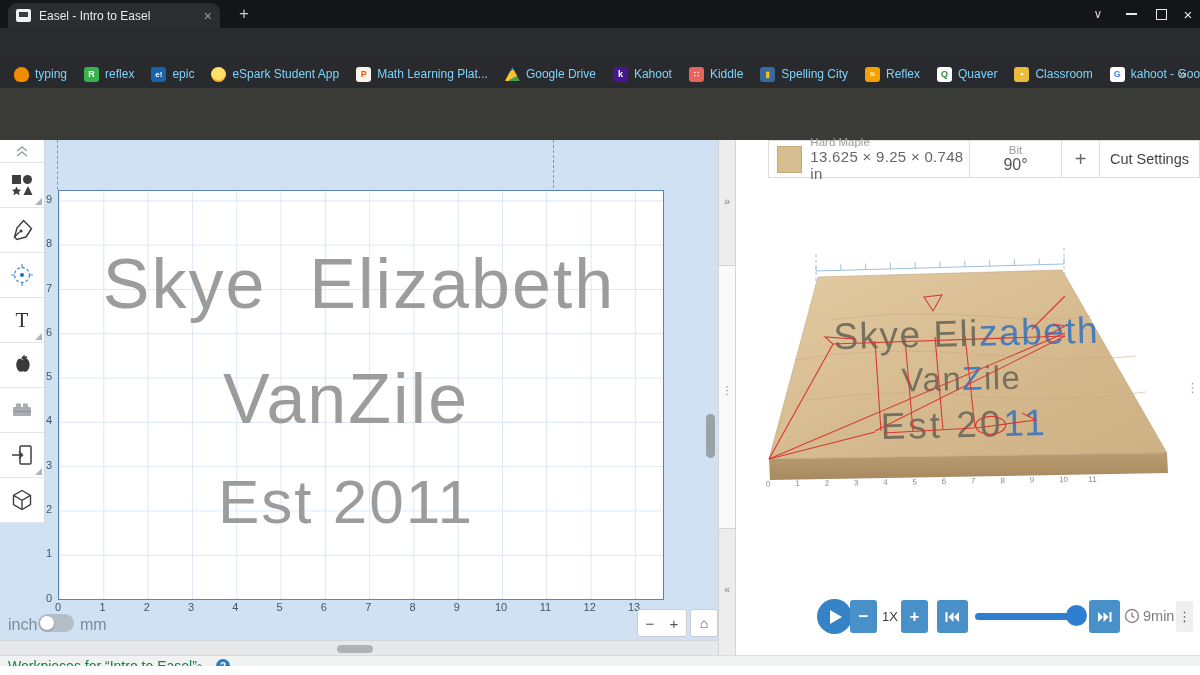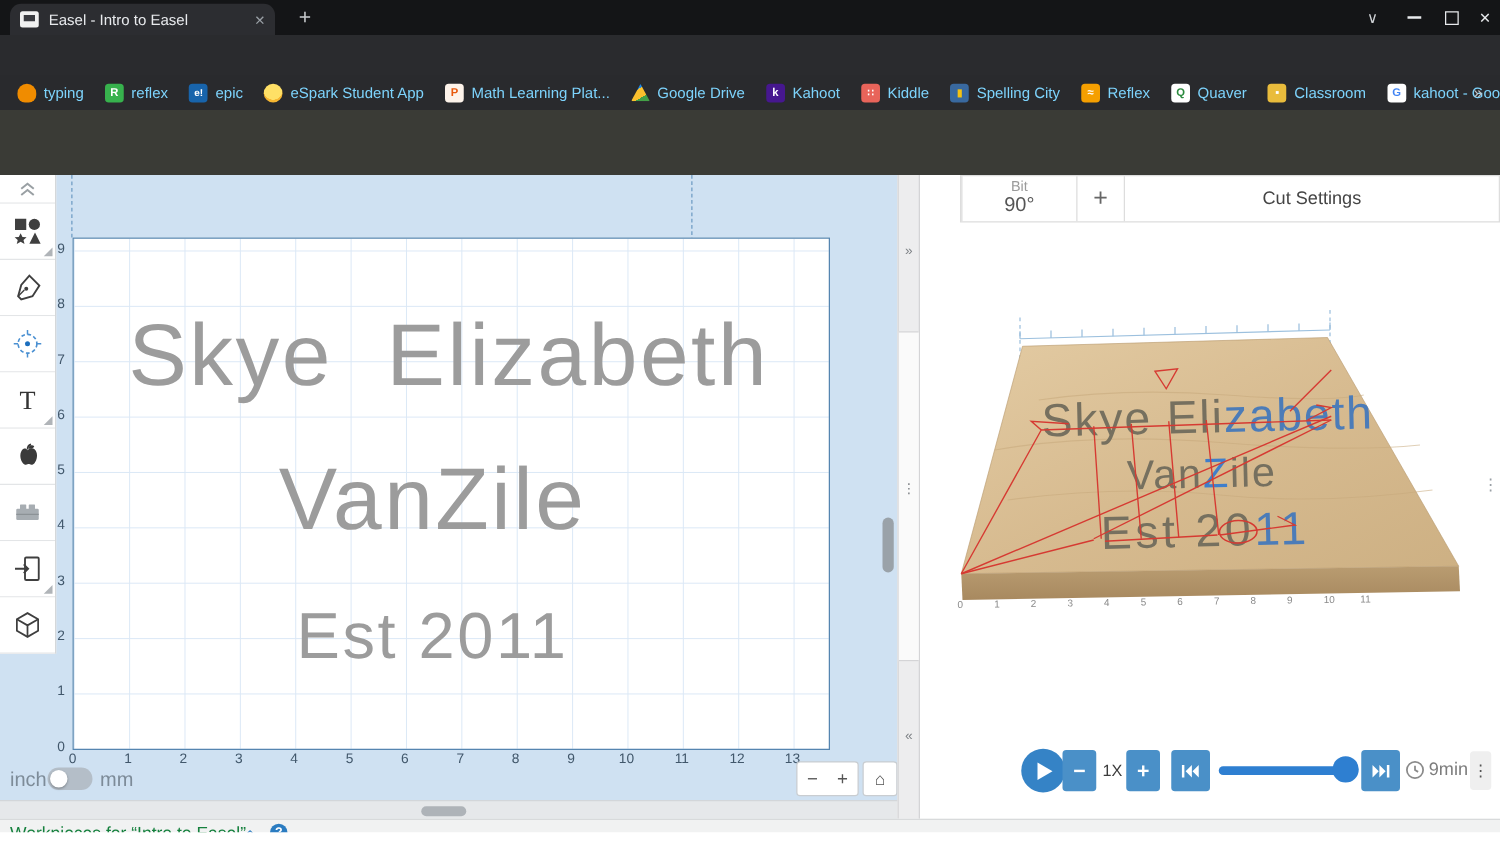--- a/index.html
+++ b/index.html
@@ -316,21 +316,21 @@
     </div>
   </div>
 
   <div class="canvas-bg"></div>
   <div class="guide" style="left:57px;top:140px;height:50px;"></div>
   <div class="guide" style="left:553px;top:140px;height:458px;"></div>
 
   <div class="material">
     <div class="design" style="left:300px;top:58px;font-size:70px;">Skye  Elizabeth</div>
     <div class="design" style="left:287px;top:173px;font-size:70px;">VanZile</div>
-    <div class="design" style="left:287px;top:292px;font-size:52px;">Est 2011</div>
+    <div class="design" style="left:287px;top:280px;font-size:62px;">Est 2011</div>
   </div>
 
   <div class="ruler-y">
     <span>9</span>
       <span>8</span>
       <span>7</span>
       <span>6</span>
       <span>5</span>
       <span>4</span>
       <span>3</span>
@@ -436,20 +436,27 @@
   <div class="divider">
     <span class="div-glyph" style="top:55px">»</span>
     <div class="divider-mid">
       <span class="div-glyph" style="top:118px">⋮</span>
     </div>
     <span class="div-glyph" style="top:443px">«</span>
   </div>
 
   <div class="right-panel">
     <div class="mat-bar">
+      <div class="mat-cell mat-first">
+        <span class="swatch"></span>
+        <span>
+          <div class="mat-name">Hard Maple</div>
+          <div class="mat-dims">13.625 × 9.25 × 0.748 in</div>
+        </span>
+      </div>
       <div class="mat-cell mat-bit">
         <div class="bit-label">Bit</div>
         <div class="bit-value">90°</div>
       </div>
       <div class="mat-cell mat-add">+</div>
       <div class="mat-cell mat-cut">Cut Settings</div>
     </div>
 
     <svg class="preview-svg" width="464" height="260" viewBox="0 0 464 260">
       <defs>

